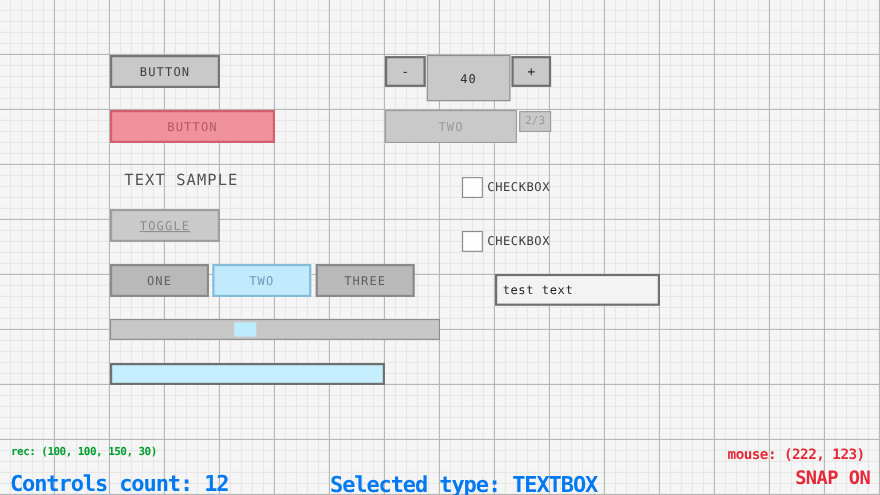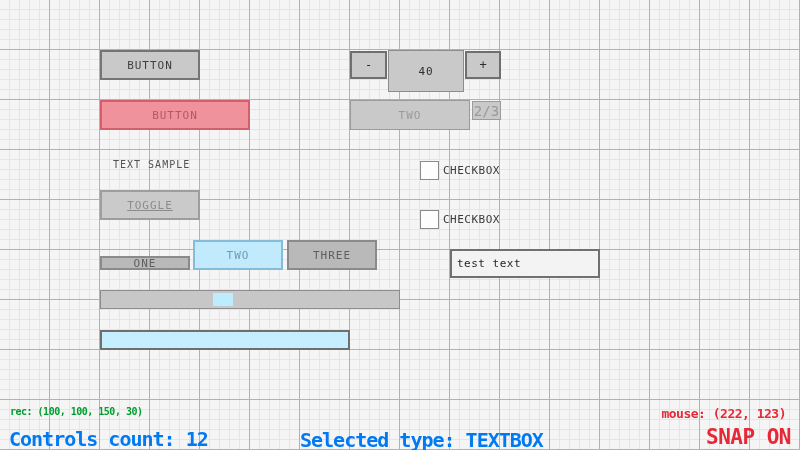--- a/index.html
+++ b/index.html
@@ -19,60 +19,60 @@
 
   .ctl{
     position:absolute;box-sizing:border-box;
     display:flex;align-items:center;justify-content:center;
     font-family:"DejaVu Sans Mono",monospace;
     white-space:nowrap;
   }
 
   .btn-gray{background:#c9c9c9;border:2px solid #757575;color:#3e3e3e;font-size:11px;letter-spacing:1px;}
   .btn-red{background:#f0929b;border:2px solid #d25f6b;color:#b25964;font-size:11px;letter-spacing:1px;}
-  .plain-label{color:#525252;font-size:10px;letter-spacing:1px;}
+  .plain-label{color:#525252;font-size:14px;letter-spacing:1px;}
   .toggle-btn{background:#cacaca;border:2px solid #9e9e9e;color:#8c8c8c;font-size:11px;letter-spacing:1px;text-decoration:underline;}
   .seg{background:#b9b9b9;border:2px solid #8a8a8a;color:#5f5f5f;font-size:11px;letter-spacing:1px;}
   .seg.selected{background:#c1ebfc;border-color:#85bcd8;color:#6c9bbc;}
   .slider-bar{background:#c7c7c7;border:1px solid #8d8d8d;}
   .slider-handle{position:absolute;left:112px;top:2px;width:20px;height:13px;background:#bdecfe;}
   .blue-bar{background:#c5effe;border:2px solid #6f6f6f;}
   .spin-btn{background:#c9c9c9;border:2px solid #6f6f6f;color:#2d2d2d;font-size:12px;}
   .spin-val{background:#c9c9c9;border:1px solid #8d8d8d;color:#2d2d2d;font-size:11px;letter-spacing:1px;}
   .dropdown{background:#c9c9c9;border:1px solid #9b9b9b;color:#9a9a9a;font-size:11px;letter-spacing:1px;}
-  .counter-box{background:#c9c9c9;border:1px solid #9b9b9b;color:#9a9a9a;font-size:14px;}
+  .counter-box{background:#c9c9c9;border:1px solid #9b9b9b;color:#9a9a9a;font-size:10px;}
   .cb-box{background:#fdfdfd;border:1px solid #8a8a8a;}
   .cb-label{color:#3c3c3c;font-size:11px;letter-spacing:0.5px;}
   .textbox{
     position:absolute;box-sizing:border-box;
     background:#f3f3f3;border:2px solid #707070;color:#1f1f1f;
     font-size:11px;font-family:"DejaVu Sans Mono",monospace;
     padding:0 4px 0 5px;letter-spacing:0.5px;outline:none;
   }
 
   .st{position:absolute;font-family:"DejaVu Sans Mono",monospace;white-space:nowrap;}
   .st-green{color:#009e2f;font-size:10px;letter-spacing:-0.5px;font-weight:bold;}
   .st-blue{color:#0079f1;font-size:20px;font-weight:bold;letter-spacing:-1px;}
   .st-red-sm{color:#e62937;font-size:13px;letter-spacing:-0.5px;font-weight:bold;}
-  .st-red-lg{color:#e62937;font-size:21px;font-weight:bold;letter-spacing:-0.5px;}
+  .st-red-lg{color:#e62937;font-size:17px;font-weight:bold;letter-spacing:-0.5px;}
 </style>
 </head>
 <body>
 
 <div class="canvas">
 
   <div class="ctl btn-gray" style="left:100px;top:50px;width:100px;height:30px">BUTTON</div>
 
   <div class="ctl btn-red" style="left:100px;top:100px;width:150px;height:30px">BUTTON</div>
 
   <div class="ctl plain-label" style="left:113px;top:157px;height:14px">TEXT SAMPLE</div>
 
   <div class="ctl toggle-btn" style="left:100px;top:190px;width:100px;height:30px">TOGGLE</div>
 
-  <div class="ctl seg" style="left:100px;top:256px;width:90px;height:14px">ONE</div>
+  <div class="ctl seg" style="left:100px;top:240px;width:90px;height:30px">ONE</div>
   <div class="ctl seg selected" style="left:193px;top:240px;width:90px;height:30px">TWO</div>
   <div class="ctl seg" style="left:287px;top:240px;width:90px;height:30px">THREE</div>
 
   <div class="ctl slider-bar" style="left:100px;top:290px;width:300px;height:19px">
     <div class="slider-handle"></div>
   </div>
 
   <div class="ctl blue-bar" style="left:100px;top:330px;width:250px;height:20px"></div>
 
   <div class="ctl spin-btn" style="left:350px;top:51px;width:37px;height:28px">-</div>

